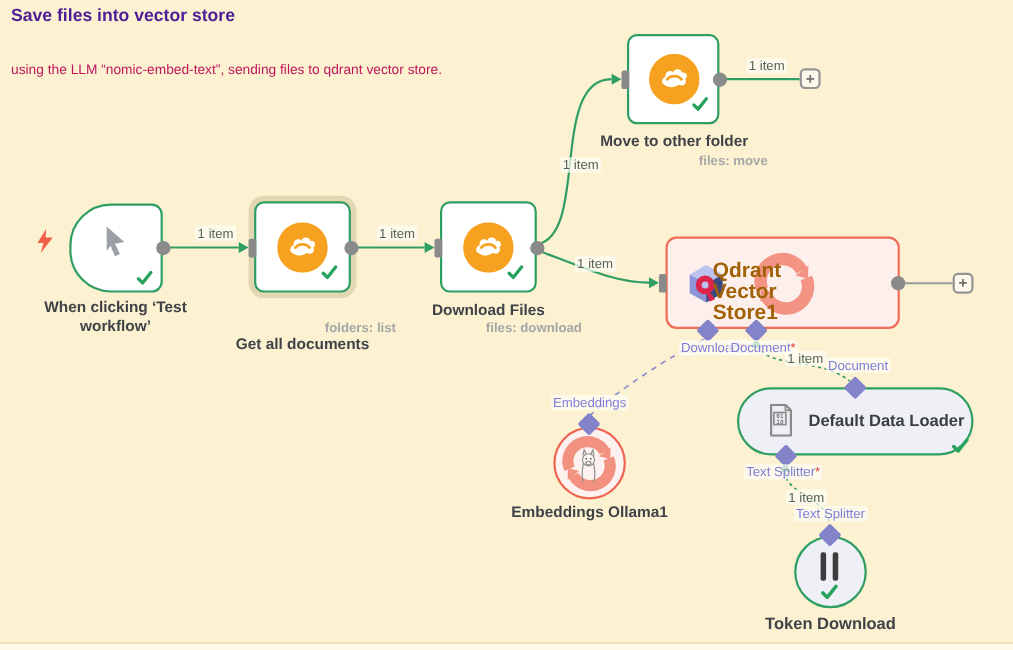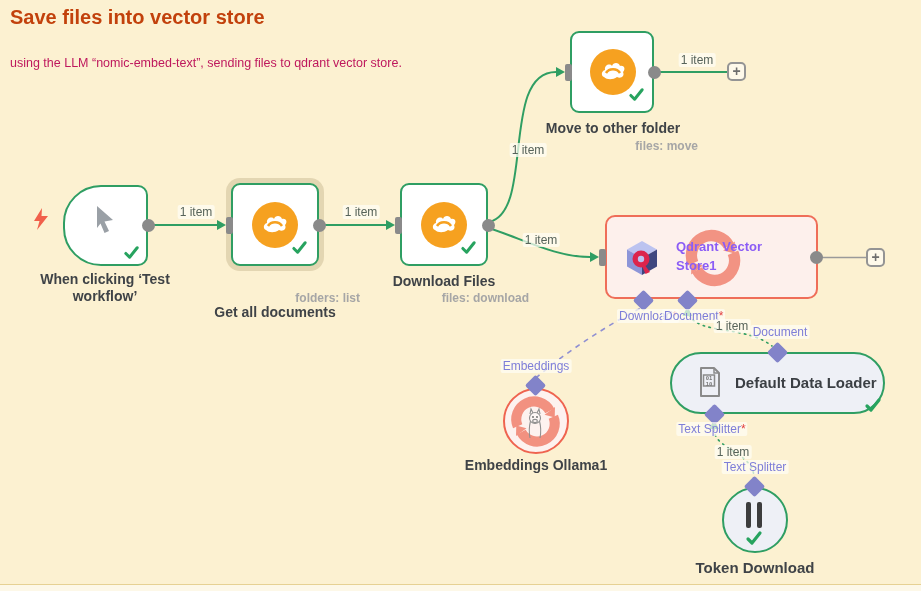--- a/index.html
+++ b/index.html
@@ -1,19 +1,19 @@
 <!DOCTYPE html>
 <html><head>
 <meta charset="utf-8">
 <style>
   html,body{margin:0;padding:0;}
   body{font-family:"Liberation Sans",sans-serif;}
   #canvas{position:relative;width:921px;height:591px;background:#fcf1d1;overflow:hidden;}
   #edge-strip{position:absolute;left:0;top:584px;width:921px;height:7px;background:#fdf8e8;border-top:1px solid #e6d193;z-index:0;}
-  #title{position:absolute;left:10px;top:6px;font-size:20px;font-weight:700;color:#c2410c;z-index:2;}
+  #title{position:absolute;left:10px;top:6px;font-size:16px;font-weight:700;color:#4c1d95;z-index:2;}
   #subtitle{position:absolute;left:10px;top:56px;font-size:12.5px;color:#be185d;z-index:2;}
   #wires{position:absolute;left:0;top:0;z-index:1;}
   .node{position:absolute;box-sizing:border-box;border:2px solid #2f9e63;background:#fff;z-index:2;}
   .rounded{border-radius:9px;}
   .halo{box-shadow:0 0 0 5px rgba(141,120,69,0.22);}
   .circle-node{border-radius:50%;}
   .lavender{background:#eef0f6;}
   .salmon-node{border-color:#ef6e59;background:#fdf0ec;}
   .icon{position:absolute;z-index:3;}
   .overlay-icon{position:absolute;z-index:4;}
@@ -22,21 +22,21 @@
   .inport{position:absolute;width:7px;height:17px;border-radius:2px;background:#8a8a8a;z-index:3;}
   .diamond{position:absolute;width:15px;height:15px;background:#8283c9;border-radius:2px;transform:rotate(45deg);z-index:3;}
   .plusbtn{position:absolute;width:19px;height:19px;box-sizing:border-box;border:2px solid #949494;border-radius:5px;background:rgba(255,255,255,0.55);color:#6e6e6e;font-size:14px;font-weight:700;line-height:14px;text-align:center;z-index:3;}
   .nlabel{position:absolute;width:170px;text-align:center;font-size:14px;font-weight:700;line-height:17px;color:#3f4347;z-index:2;}
   .sublabel{position:absolute;width:170px;text-align:right;font-size:12px;font-weight:700;color:#a6a6a6;z-index:2;}
   .chip{position:absolute;white-space:nowrap;font-size:12px;line-height:14px;padding:0 2px;background:rgba(255,253,245,0.72);border-radius:2px;z-index:5;}
   .chip.centered{transform:translate(-50%,-50%);}
   .chip.count{color:#57635a;}
   .chip.port{color:#7e7ed8;}
   .star{color:#e23f3f;}
-  .qdrant-title{position:absolute;left:676px;top:237px;width:120px;font-size:13px;font-weight:700;line-height:19px;color:#8b5cf6;z-index:5;}
+  .qdrant-title{position:absolute;left:648px;top:237px;width:120px;font-size:19px;font-weight:700;line-height:19px;color:#a16207;z-index:5;}
   .loader-title{position:absolute;left:735px;top:374px;font-size:15px;font-weight:700;color:#3b3f44;z-index:3;}
   .bar{position:absolute;width:5px;height:26px;background:#3d3d3d;border-radius:2px;z-index:3;}
 </style>
 </head>
 <body>
 
 <div id="canvas">
 
   <div id="edge-strip"></div>
 

